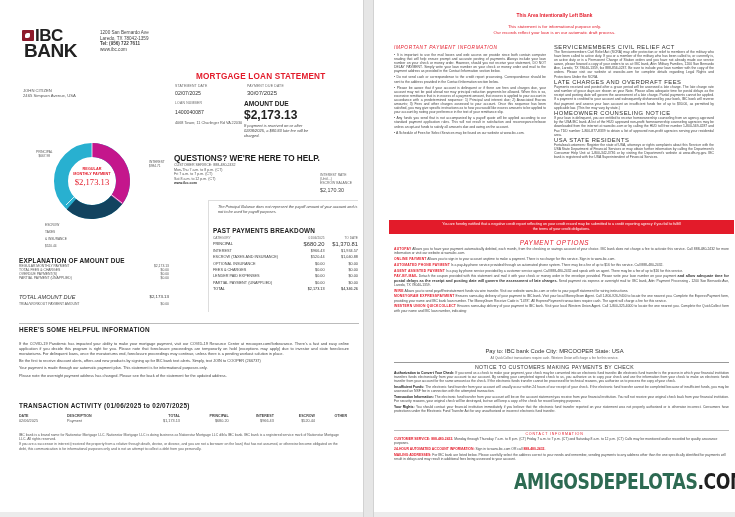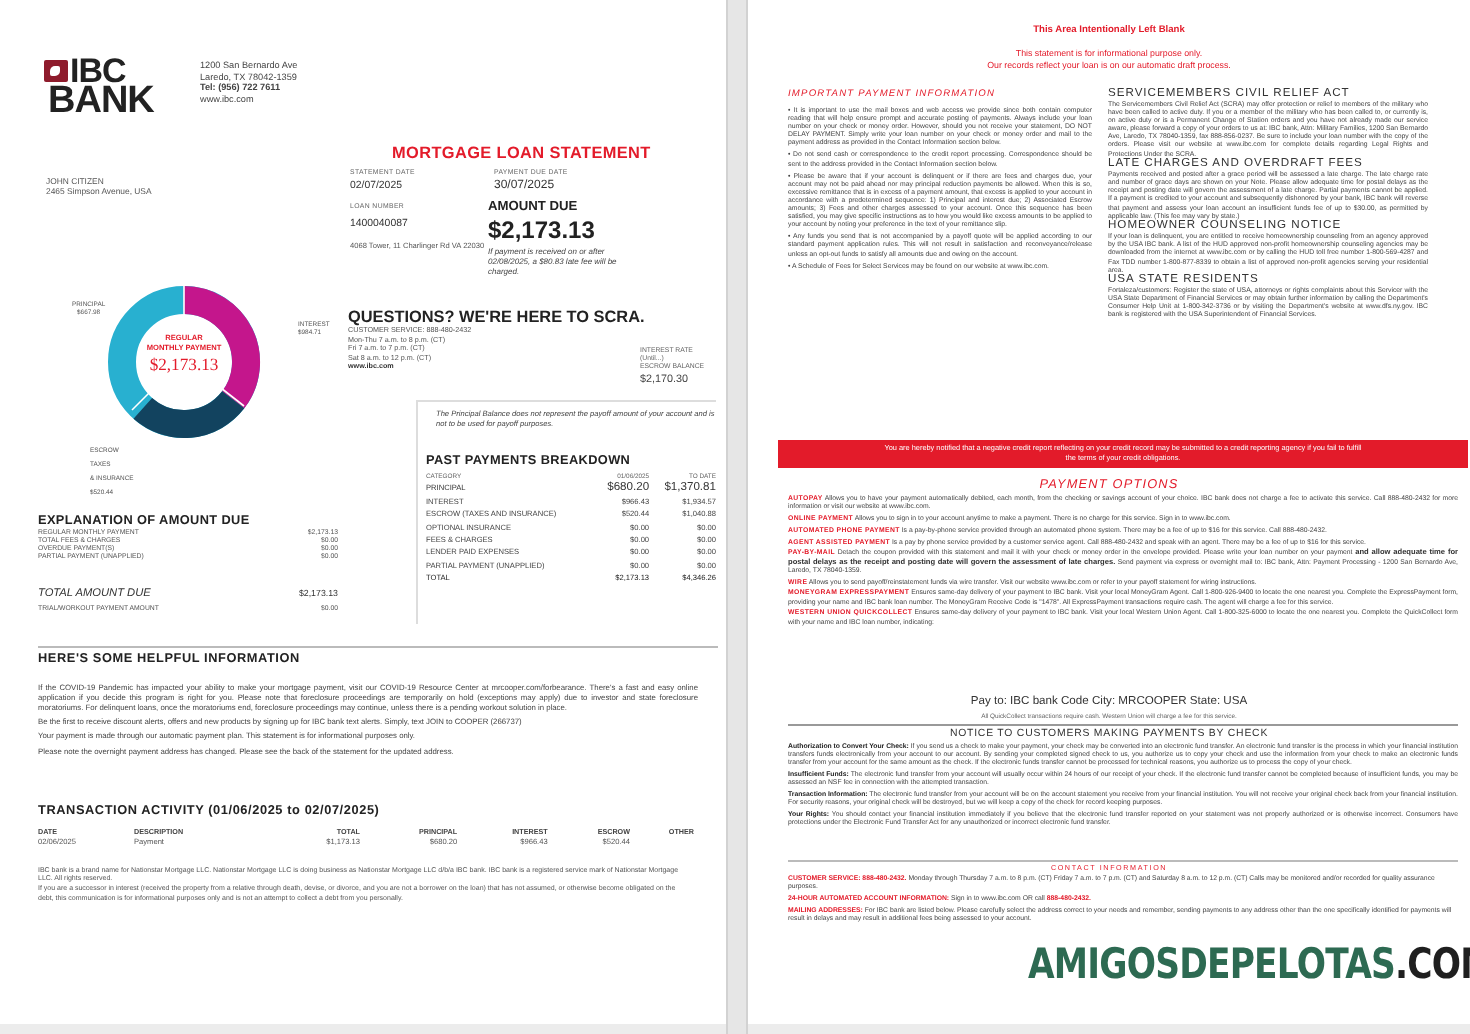--- a/index.html
+++ b/index.html
@@ -165,21 +165,21 @@
     <div>INTEREST</div>
     <div>$984.71</div>
   </div>
   <div class="abs pie-lbl" style="left:45px;top:222px;line-height:7px">
     <div>ESCROW</div>
     <div>TAXES</div>
     <div>&amp; INSURANCE</div>
     <div>$520.44</div>
   </div>
 
-  <div class="abs questions">QUESTIONS? WE'RE HERE TO SCRA.</div>
+  <div class="abs questions">QUESTIONS? WE'RE HERE TO HELP.</div>
   <div class="abs q-lines">
     <div>CUSTOMER SERVICE: 888-480-2432</div>
     <div>Mon-Thu 7 a.m. to 8 p.m. (CT)</div>
     <div>Fri 7 a.m. to 7 p.m. (CT)</div>
     <div>Sat 8 a.m. to 12 p.m. (CT)</div>
     <div class="web">www.ibc.com</div>
   </div>
   <div class="abs int-rate">
     <div>INTEREST RATE</div>
     <div>(Until...)</div>

